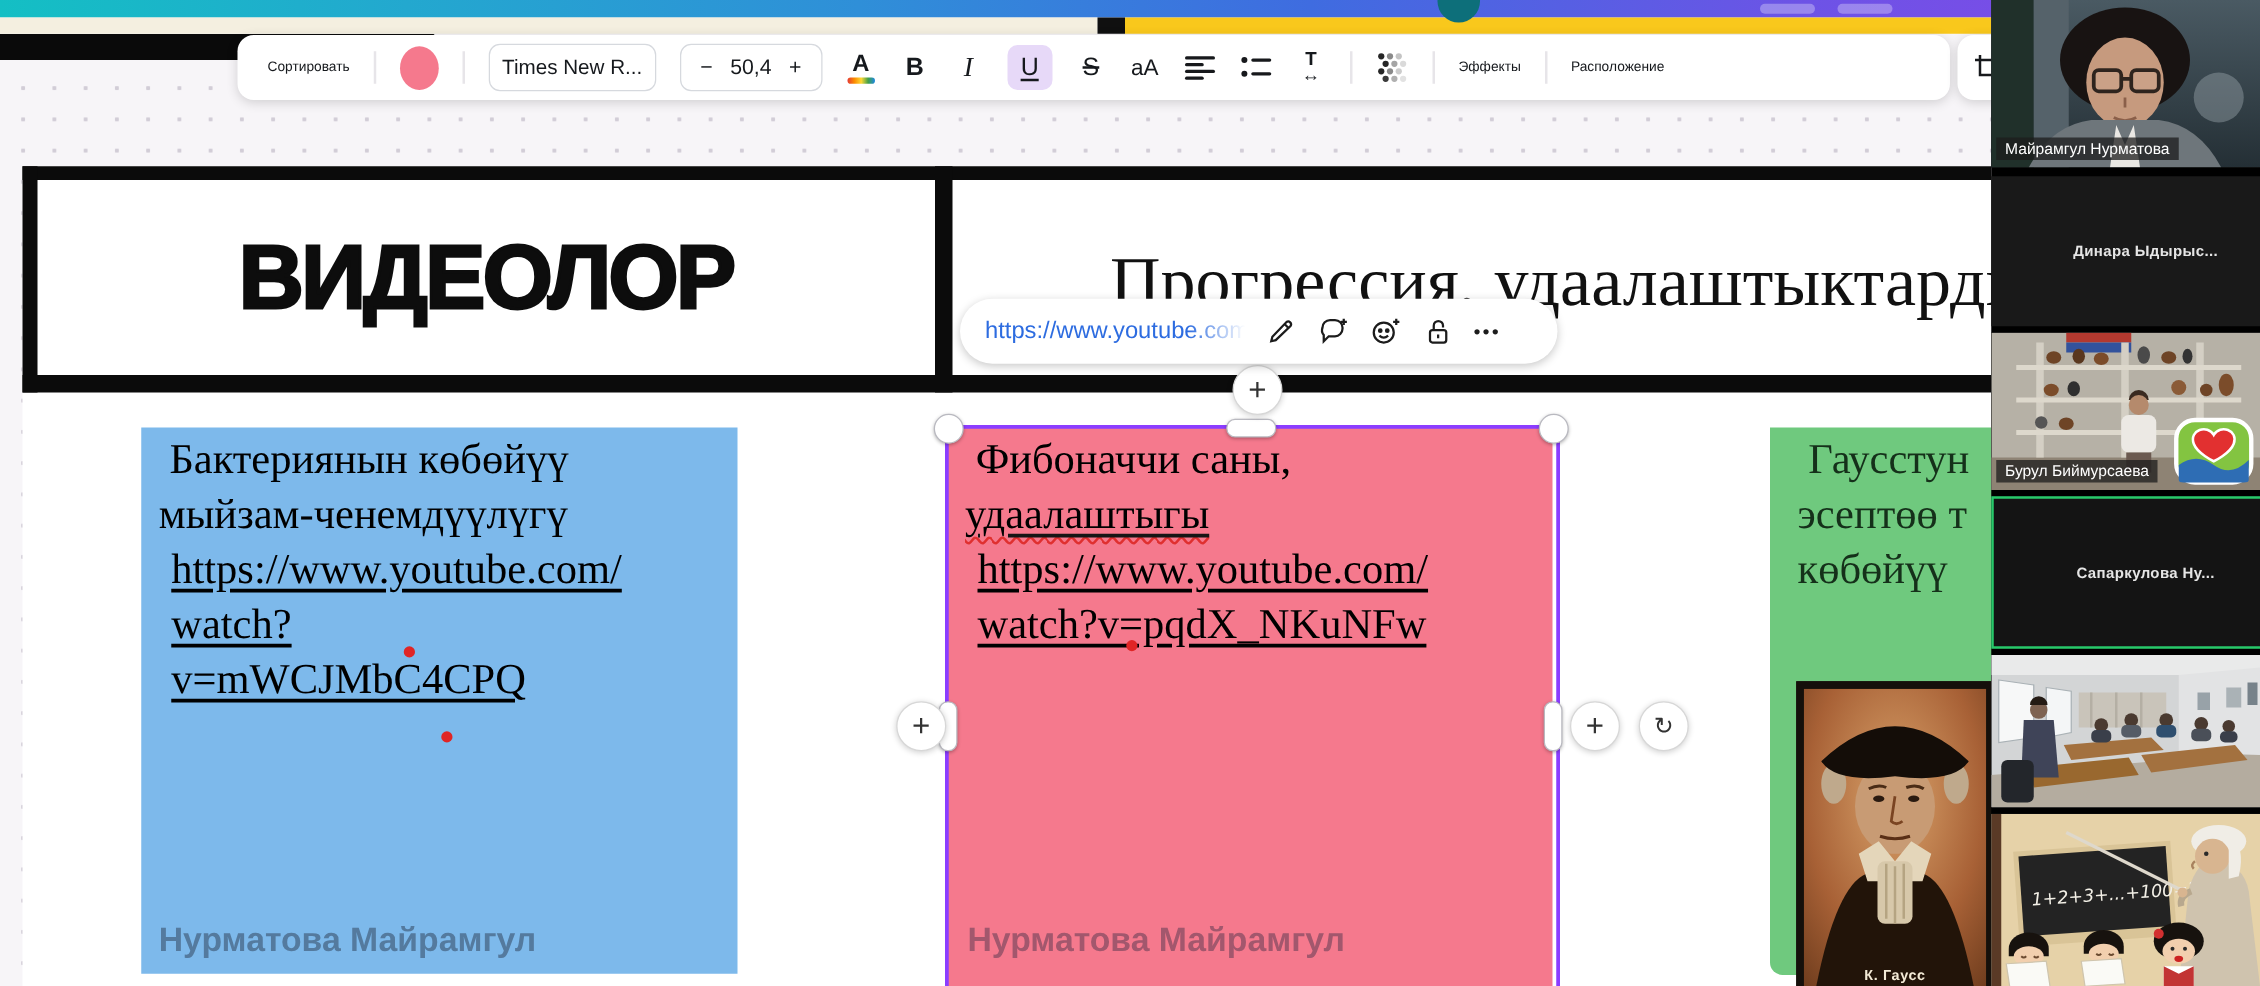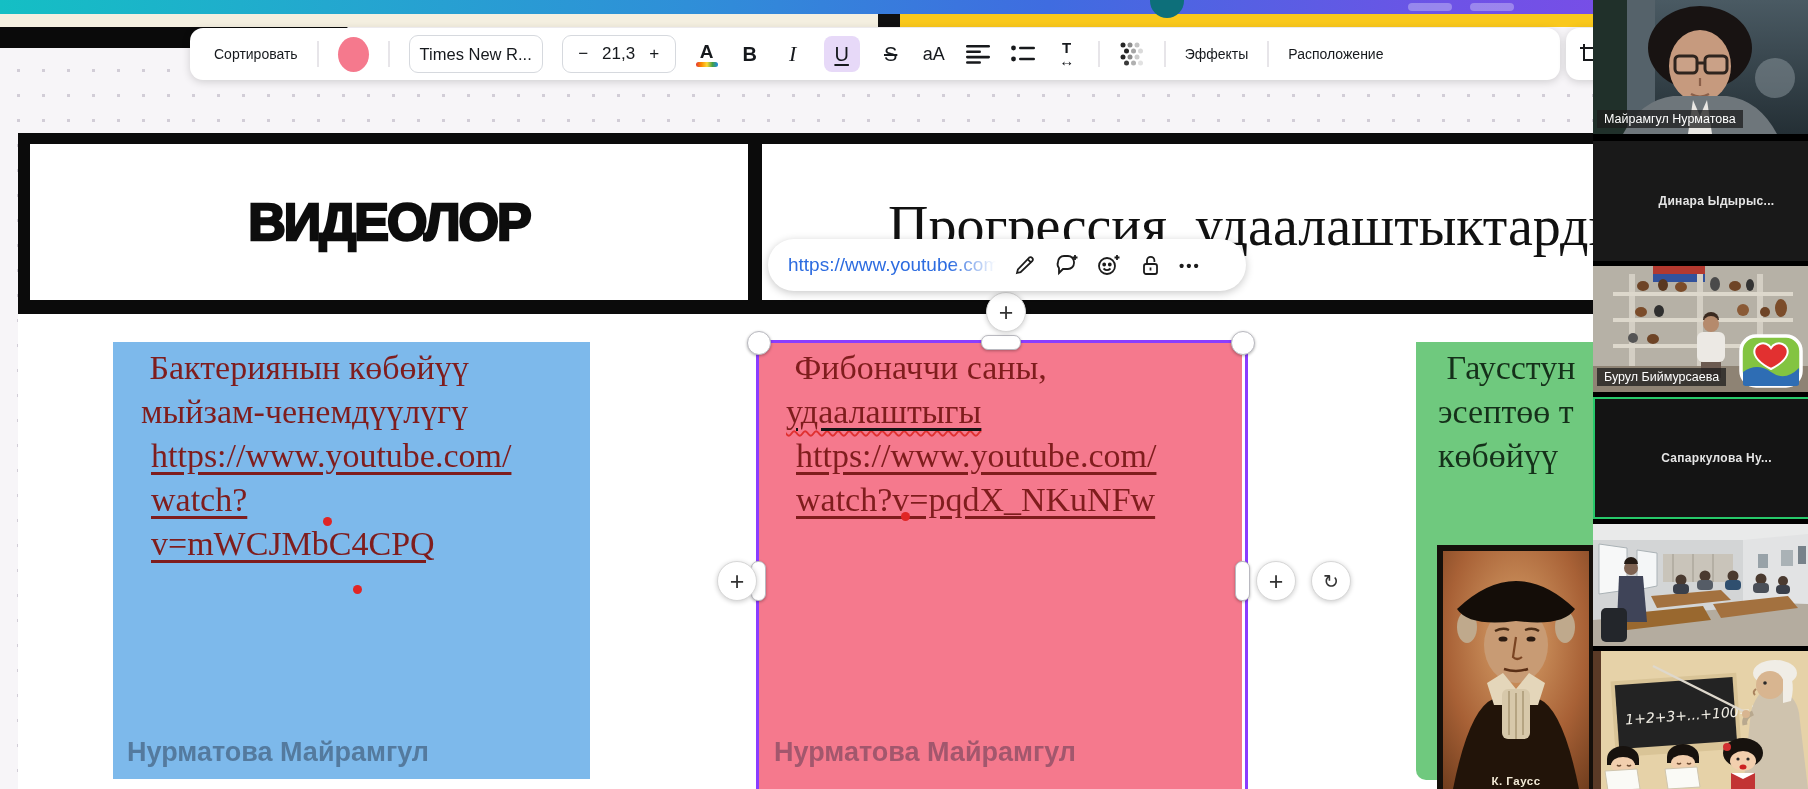--- a/index.html
+++ b/index.html
@@ -26,32 +26,32 @@
 
   
   .bar{background:#0b0b0b;z-index:8;}
   .bar-top{left:18px;top:133px;width:1575px;height:11px;}
   .bar-bottom{left:18px;top:300px;width:1575px;height:14px;}
   .bar-left{left:18px;top:133px;width:12px;height:181px;}
   .bar-div{left:748px;top:133px;width:14px;height:181px;}
 
   .slide-title{left:30px;top:144px;width:718px;height:156px;z-index:9;
     display:flex;align-items:center;justify-content:center;
-    font-weight:700;font-size:52px;letter-spacing:-2px;color:#0d0d0d;
+    font-weight:700;font-size:72px;letter-spacing:-2px;color:#0d0d0d;
     -webkit-text-stroke:2.5px #0d0d0d;}
   .slide-heading{left:888px;top:194px;z-index:9;white-space:nowrap;
     font-family:"Liberation Serif",serif;font-size:56px;color:#111;}
 
   
   .card{z-index:10;}
   .card-blue{left:113px;top:342px;width:477px;height:437px;background:#7db9eb;}
   .card-pink{left:758px;top:342px;width:484px;height:470px;background:#f5798d;}
   .card-green{left:1416px;top:342px;width:250px;height:438px;background:#6fc97e;border-radius:0 0 0 10px;}
-  .card-text{position:absolute;left:28px;top:4px;right:8px;
-    font-family:"Liberation Serif",serif;font-size:34px;line-height:44px;color:#7f1d1d;}
+  .card-text{position:absolute;left:14px;top:4px;right:8px;
+    font-family:"Liberation Serif",serif;font-size:34px;line-height:44px;color:#000000;}
   .card-text div{white-space:pre;}
   .card-green .card-text{left:22px;color:#15301a;}
   .lnk{text-decoration:underline;text-underline-offset:5px;margin-left:10px;}
   .miss-outer{text-decoration-line:underline;text-decoration-style:wavy;text-decoration-color:#e03030;
     text-decoration-thickness:2px;text-underline-offset:7px;}
   .miss-inner{text-decoration:underline #151515;text-underline-offset:5px;}
   .author{position:absolute;left:14px;top:395px;font-weight:700;font-size:27px;white-space:nowrap;}
   .author-blue{color:#547a9e;}
   .author-pink{color:#a2576d;left:16px;}
   .red-dot{position:absolute;width:9px;height:9px;border-radius:50%;background:#e02525;z-index:12;}
@@ -79,21 +79,21 @@
   .url-text{color:#2d6ce0;font-size:19px;}
   .url-fade{position:absolute;right:0;top:0;bottom:0;width:46px;
     background:linear-gradient(90deg,rgba(255,255,255,0),#fff);}
   .pill-icon{width:27px;height:27px;flex:none;display:flex;align-items:center;justify-content:center;}
   .pill-more{font-size:15px;letter-spacing:2px;color:#1c1c1c;font-weight:700;}
 
   
   .fmt-bar{left:190px;top:28px;width:1370px;height:52px;background:#fff;border-radius:13px;
     box-shadow:0 2px 9px rgba(0,0,0,.16);display:flex;align-items:center;padding:0 10px 0 24px;
     box-sizing:border-box;gap:19px;z-index:40;color:#16191d;}
-  .fmt-label{font-size:14px;font-weight:500;white-space:nowrap;}
+  .fmt-label{font-size:11px;font-weight:500;white-space:nowrap;}
   .divider{width:2px;height:26px;background:#e7e5e9;flex:none;}
   .swatch{width:31px;height:35px;border-radius:50%;background:#f5798d;flex:none;}
   .fmt-box{height:38px;border:1.5px solid #d6d9de;border-radius:9px;display:flex;align-items:center;
     justify-content:center;box-sizing:border-box;font-size:16.5px;white-space:nowrap;}
   .font-box{width:134px;}
   .size-box{width:114px;gap:14px;font-size:17px;}
   .tool{font-size:20px;font-weight:400;flex:none;display:flex;align-items:center;justify-content:center;
     min-width:24px;height:36px;border-radius:8px;}
   .tool-b{font-weight:700;}
   .tool-i{font-family:"Liberation Serif",serif;font-style:italic;font-size:22px;}
@@ -241,21 +241,21 @@
   </div>
 
   <div class="abs fmt-bar">
     <span class="fmt-label">Сортировать</span>
     <span class="divider"></span>
     <span class="swatch"></span>
     <span class="divider"></span>
     <span class="fmt-box font-box">Times New R...</span>
     <span class="fmt-box size-box">
       <span>−</span>
-      <span>21,3</span>
+      <span>50,4</span>
       <span>+</span>
     </span>
     <span class="tool">
       <span style="display:flex;flex-direction:column;align-items:center;line-height:1;">
         <span style="font-weight:700;font-size:19px;">A</span>
         <span style="width:22px;height:5px;border-radius:3px;margin-top:1px;
           background:linear-gradient(90deg,#e53935,#fb8c00,#fdd835,#43a047,#1e88e5);"></span>
       </span>
     </span>
     <span class="tool tool-b">B</span>

